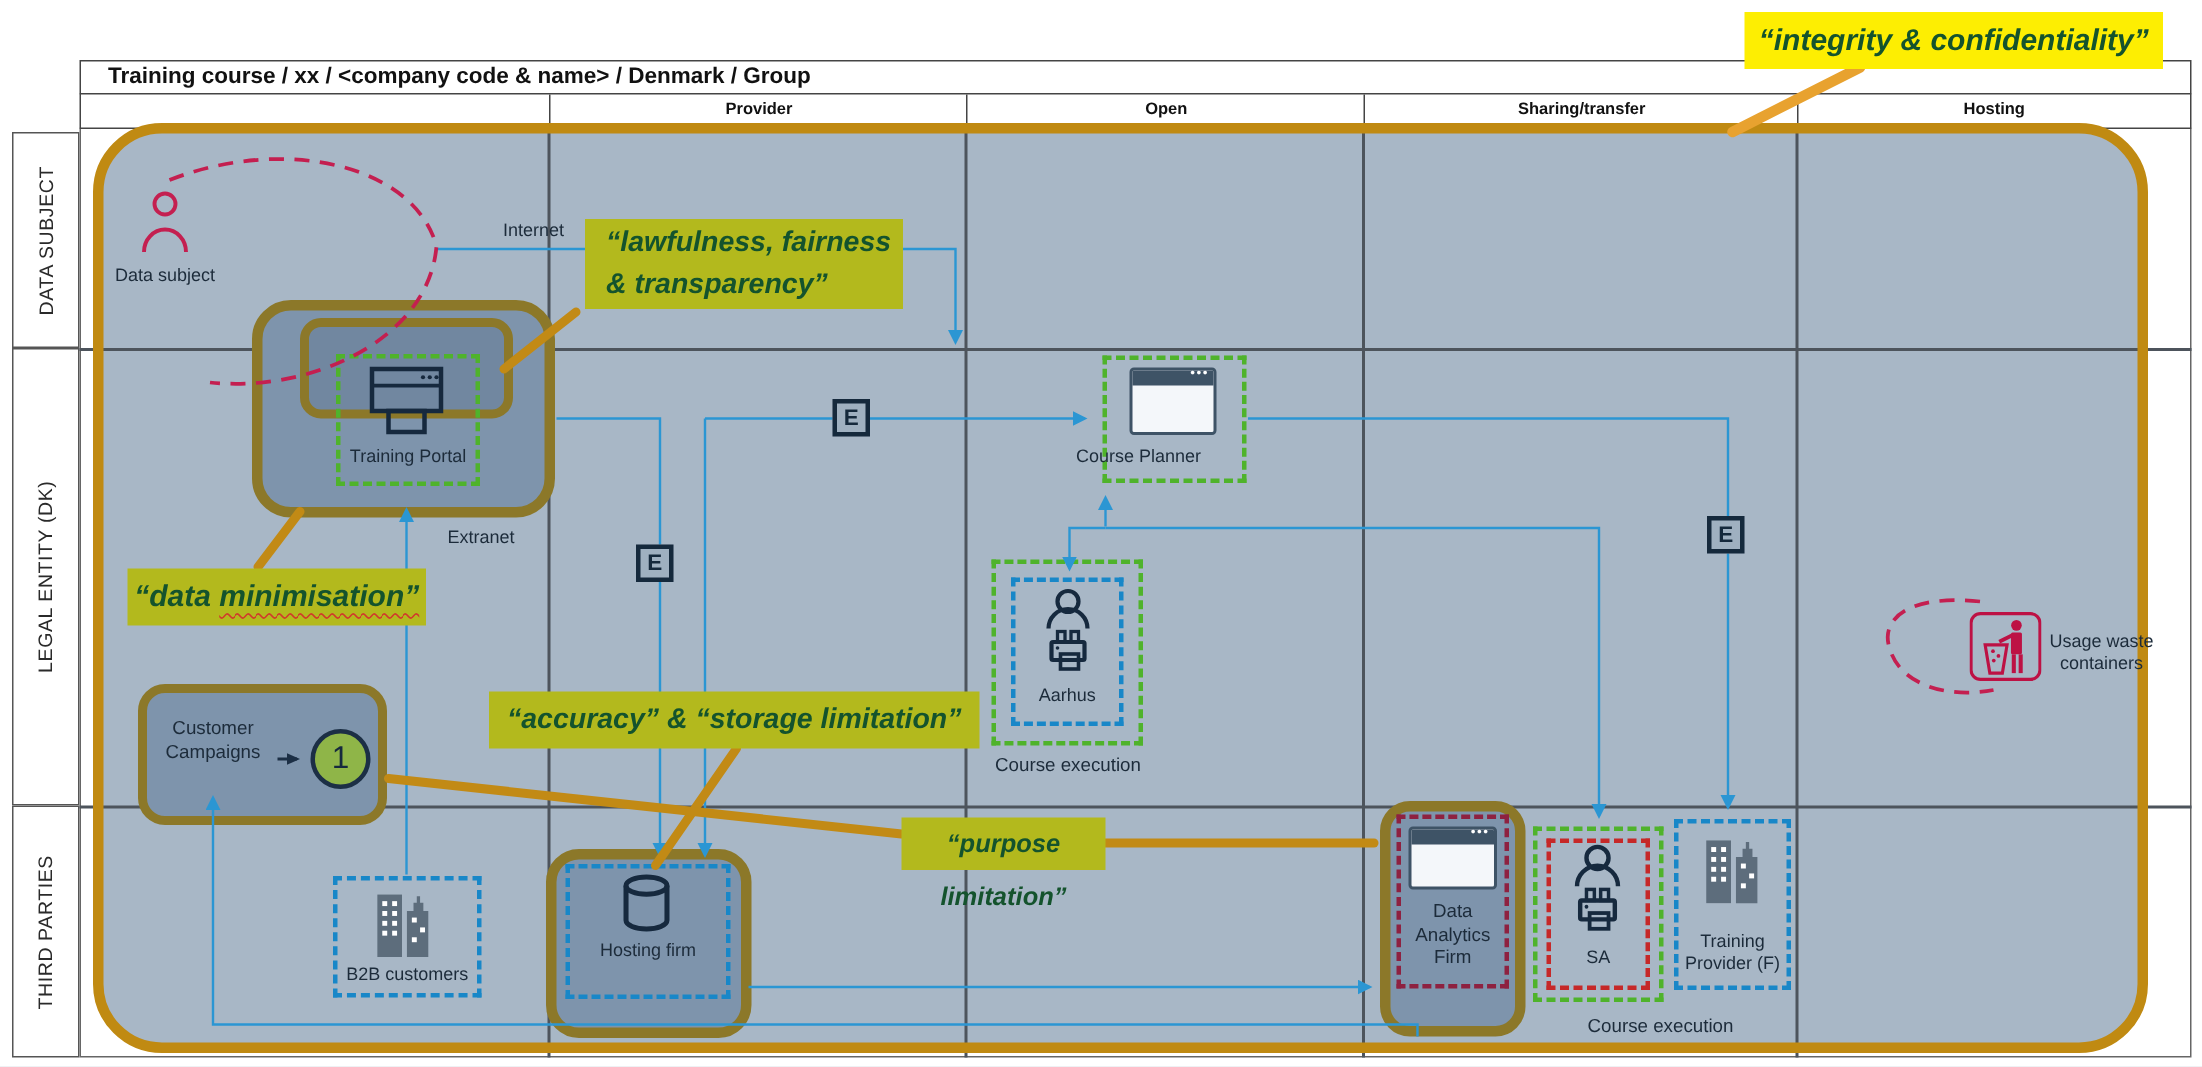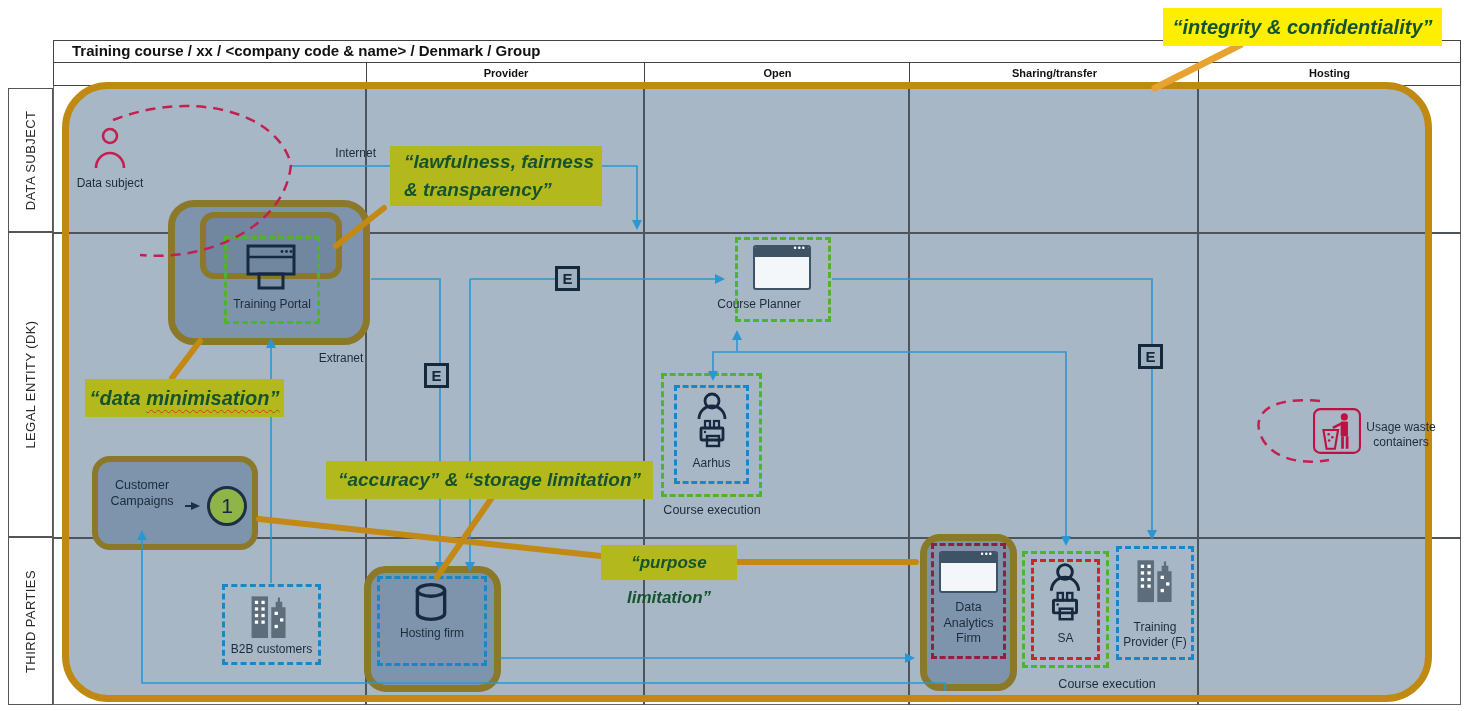--- a/index.html
+++ b/index.html
@@ -81,21 +81,21 @@
   <div class="abs hline" style="top:232px;"></div>
   <div class="abs hline" style="top:537px;"></div>
   <div class="abs canvas-border"></div>
 
   <svg class="icon" style="left:92px;top:126px;" width="36" height="46" viewBox="0 0 36 46">
     <circle cx="18" cy="10" r="7" fill="none" stroke="#c41f50" stroke-width="2.6"></circle>
     <path d="M4,42 a14,15 0 0 1 28,0" fill="none" stroke="#c41f50" stroke-width="2.6"></path>
   </svg>
   <div class="abs lbl" style="left:72px;top:176px;width:76px;">Data subject</div>
   <div class="abs lbl" style="left:314px;top:146px;width:62px;text-align:right;">Internet</div>
-  <div class="abs lbl" style="left:281px;top:351px;width:62px;text-align:center;margin-left:29px;">Extranet</div>
+  <div class="abs lbl" style="left:281px;top:351px;width:62px;text-align:right;">Extranet</div>
 
   <div class="abs olive" style="left:168px;top:200px;width:202px;height:145px;border-radius:26px;"></div>
   <div class="abs" style="left:200px;top:212px;width:142px;height:67px;border:6px solid #8c7829;border-radius:14px;background:rgba(47,70,100,0.16);z-index:6;"></div>
   <div class="abs dashed green-d" style="left:224px;top:236px;width:96px;height:88px;"></div>
   <svg class="icon" style="left:245px;top:243px;" width="52" height="48" viewBox="0 0 52 48">
     <rect x="3" y="3" width="46" height="28" fill="none" stroke="#16293e" stroke-width="3"></rect>
     <line x1="3" y1="14" x2="49" y2="14" stroke="#16293e" stroke-width="2.5"></line>
     <circle cx="37" cy="8.5" r="1.4" fill="#16293e"></circle>
       <circle cx="41.5" cy="8.5" r="1.4" fill="#16293e"></circle>
       <circle cx="46" cy="8.5" r="1.4" fill="#16293e"></circle>

